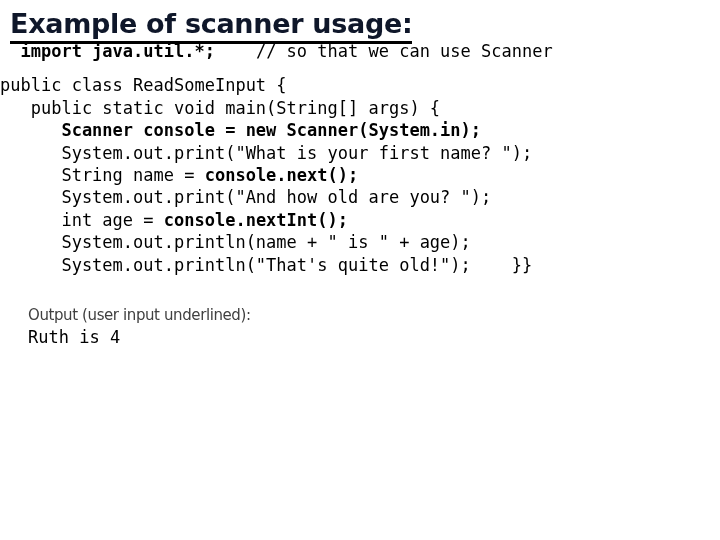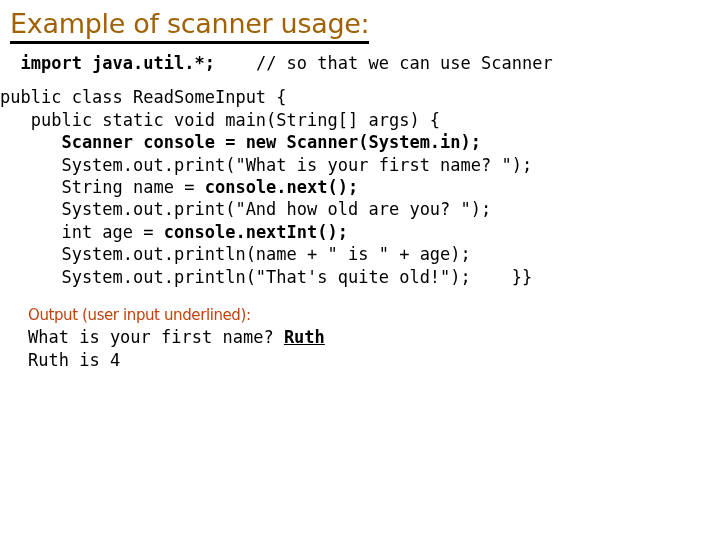--- a/index.html
+++ b/index.html
@@ -21,35 +21,35 @@
     background: #ffffff;
   }
 
   
   .title {
     position: absolute;
     left: 10px;
     top: 8px;
     font-family: "DejaVu Sans", sans-serif;
     font-size: 27px;
-    font-weight: normal;
+    font-weight: bold;
     letter-spacing: -0.3px;
     line-height: 32px;
-    color: #a16207;
+    color: #0f172a;
     white-space: nowrap;
     border-bottom: 3px solid #000000;
     display: inline-block;
     padding-bottom: 1px;
   }
 
   
   .code {
     position: absolute;
     left: 0;
-    top: 52px;
+    top: 40px;
     width: 720px;
     font-family: "DejaVu Sans Mono", "Liberation Mono", monospace;
     font-size: 17px;
     line-height: 22.4px;
     white-space: pre;
     color: #000000;
   }
   .code .ln {
     display: block;
     white-space: pre;
@@ -67,21 +67,21 @@
     top: 304px;
     width: 660px;
   }
   .output-caption {
     font-family: "DejaVu Sans", sans-serif;
     font-size: 15px;
     line-height: 22.4px;
     font-weight: normal;
     letter-spacing: -0.4px;
     white-space: pre;
-    color: #c2410c;
+    color: #404040;
   }
   .output-lines {
     font-family: "DejaVu Sans Mono", "Liberation Mono", monospace;
     font-size: 17px;
     line-height: 22.4px;
     white-space: pre;
     color: #000000;
   }
   .output-lines .ln {
     display: block;
@@ -98,16 +98,16 @@
 <body>
 
 <div class="slide">
 
   <div class="title">Example of scanner usage:</div>
 
   <div class="code"><div class="ln">  <span class="b">import java.util.*;</span><span>    // so that we can use Scanner</span></div><div class="ln spacer"></div><div class="ln"><span>public class ReadSomeInput {</span></div><div class="ln"><span>   public static void main(String[] args) {</span></div><div class="ln"><span class="b">      Scanner console = new Scanner(System.in);</span></div><div class="ln"><span>      System.out.print("What is your first name? ");</span></div><div class="ln"><span>      String name = </span><span class="b">console.next();</span></div><div class="ln"><span>      System.out.print("And how old are you? ");</span></div><div class="ln"><span>      int age = </span><span class="b">console.nextInt();</span></div><div class="ln"><span>      System.out.println(name + " is " + age);</span></div><div class="ln"><span>      System.out.println("That's quite old!");    }}</span></div></div>
 
   <div class="output">
     <div class="output-caption">Output (user input underlined):</div>
-    <div class="output-lines"><div class="ln"><span>What is your first name? </span><span class="u">Ruth</span></div><div class="ln"><span>Ruth is 4</span></div></div>
+    <div class="output-lines"><div class="ln"><span>Ruth is 4</span></div></div>
   </div>
 
 </div>
 
 </body></html>

